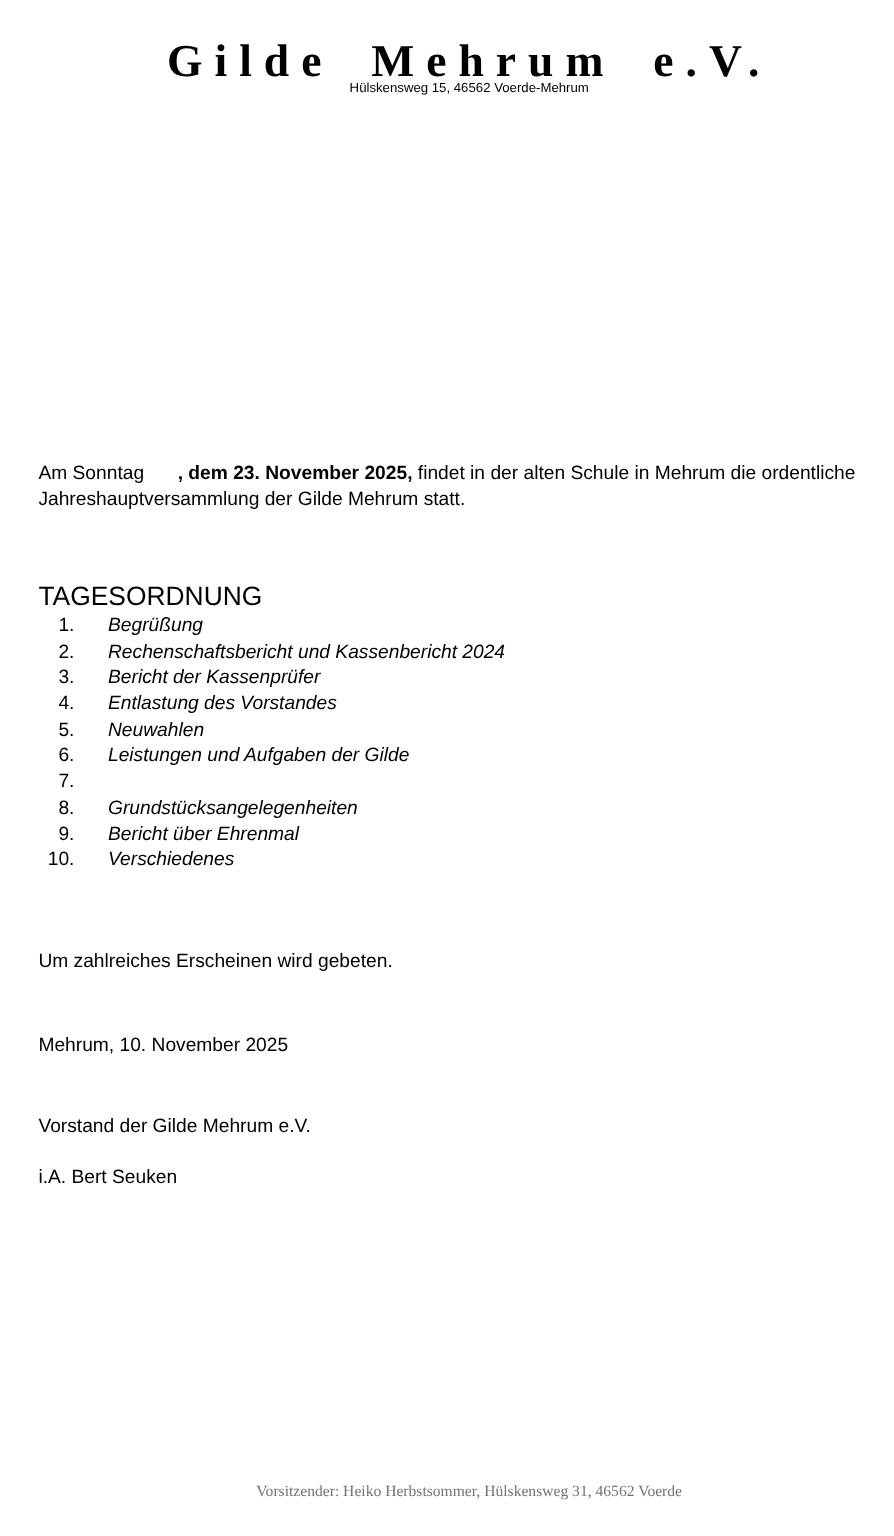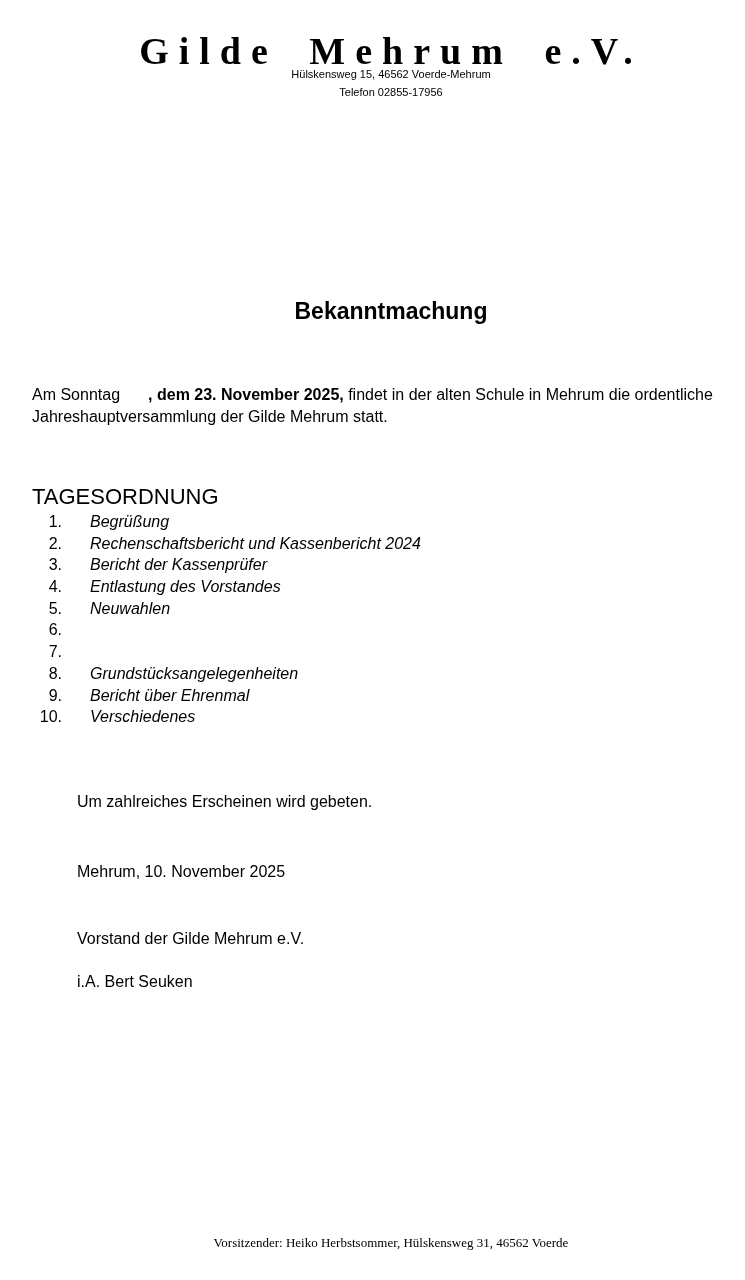--- a/index.html
+++ b/index.html
@@ -90,47 +90,44 @@
   }
   .agenda-list .label {
     margin-left: 28px;
     font-style: italic;
   }
   .closing-line {
     position: absolute;
     left: 32px;
     font-size: 16px;
     line-height: 21px;
-    margin-left: 45px;
   }
   .attendance-request { top: 791px; }
   .place-date        { top: 861px; }
   .signature-org     { top: 928px; }
   .signature-name    { top: 971px; }
   .footer-line {
     top: 1235px;
     font-family: "Liberation Serif", serif;
     font-size: 13px;
     line-height: 16px;
-    color: #000000;
+    color: #737373;
   }
 </style>
 </head>
 <body>
 
 <div class="page">
 
   <div class="centered org-title">Gilde Mehrum e.V.</div>
 
   <div class="centered org-address">
     <div>Hülskensweg 15, 46562 Voerde-Mehrum</div>
-    <div>Telefon 02855-17956</div>
   </div>
 
-  <div class="centered doc-title">Bekanntmachung</div>
 
   <p class="intro"><span>Am Sonntag</span><b>, dem 23. November 2025,</b><span> findet in der alten Schule in Mehrum die ordentliche Jahreshauptversammlung der Gilde Mehrum statt.</span></p>
 
 
   <div class="agenda-heading">TAGESORDNUNG</div>
 
   <ol class="agenda-list">
     <li>
       <span class="num">1.</span>
       <span class="label">Begrüßung</span>
@@ -146,20 +143,21 @@
     <li>
       <span class="num">4.</span>
       <span class="label">Entlastung des Vorstandes</span>
     </li>
     <li>
       <span class="num">5.</span>
       <span class="label">Neuwahlen</span>
     </li>
     <li>
       <span class="num">6.</span>
+      <span class="label">Leistungen und Aufgaben der Gilde</span>
     </li>
     <li>
       <span class="num">7.</span>
     </li>
     <li>
       <span class="num">8.</span>
       <span class="label">Grundstücksangelegenheiten</span>
     </li>
     <li>
       <span class="num">9.</span>

